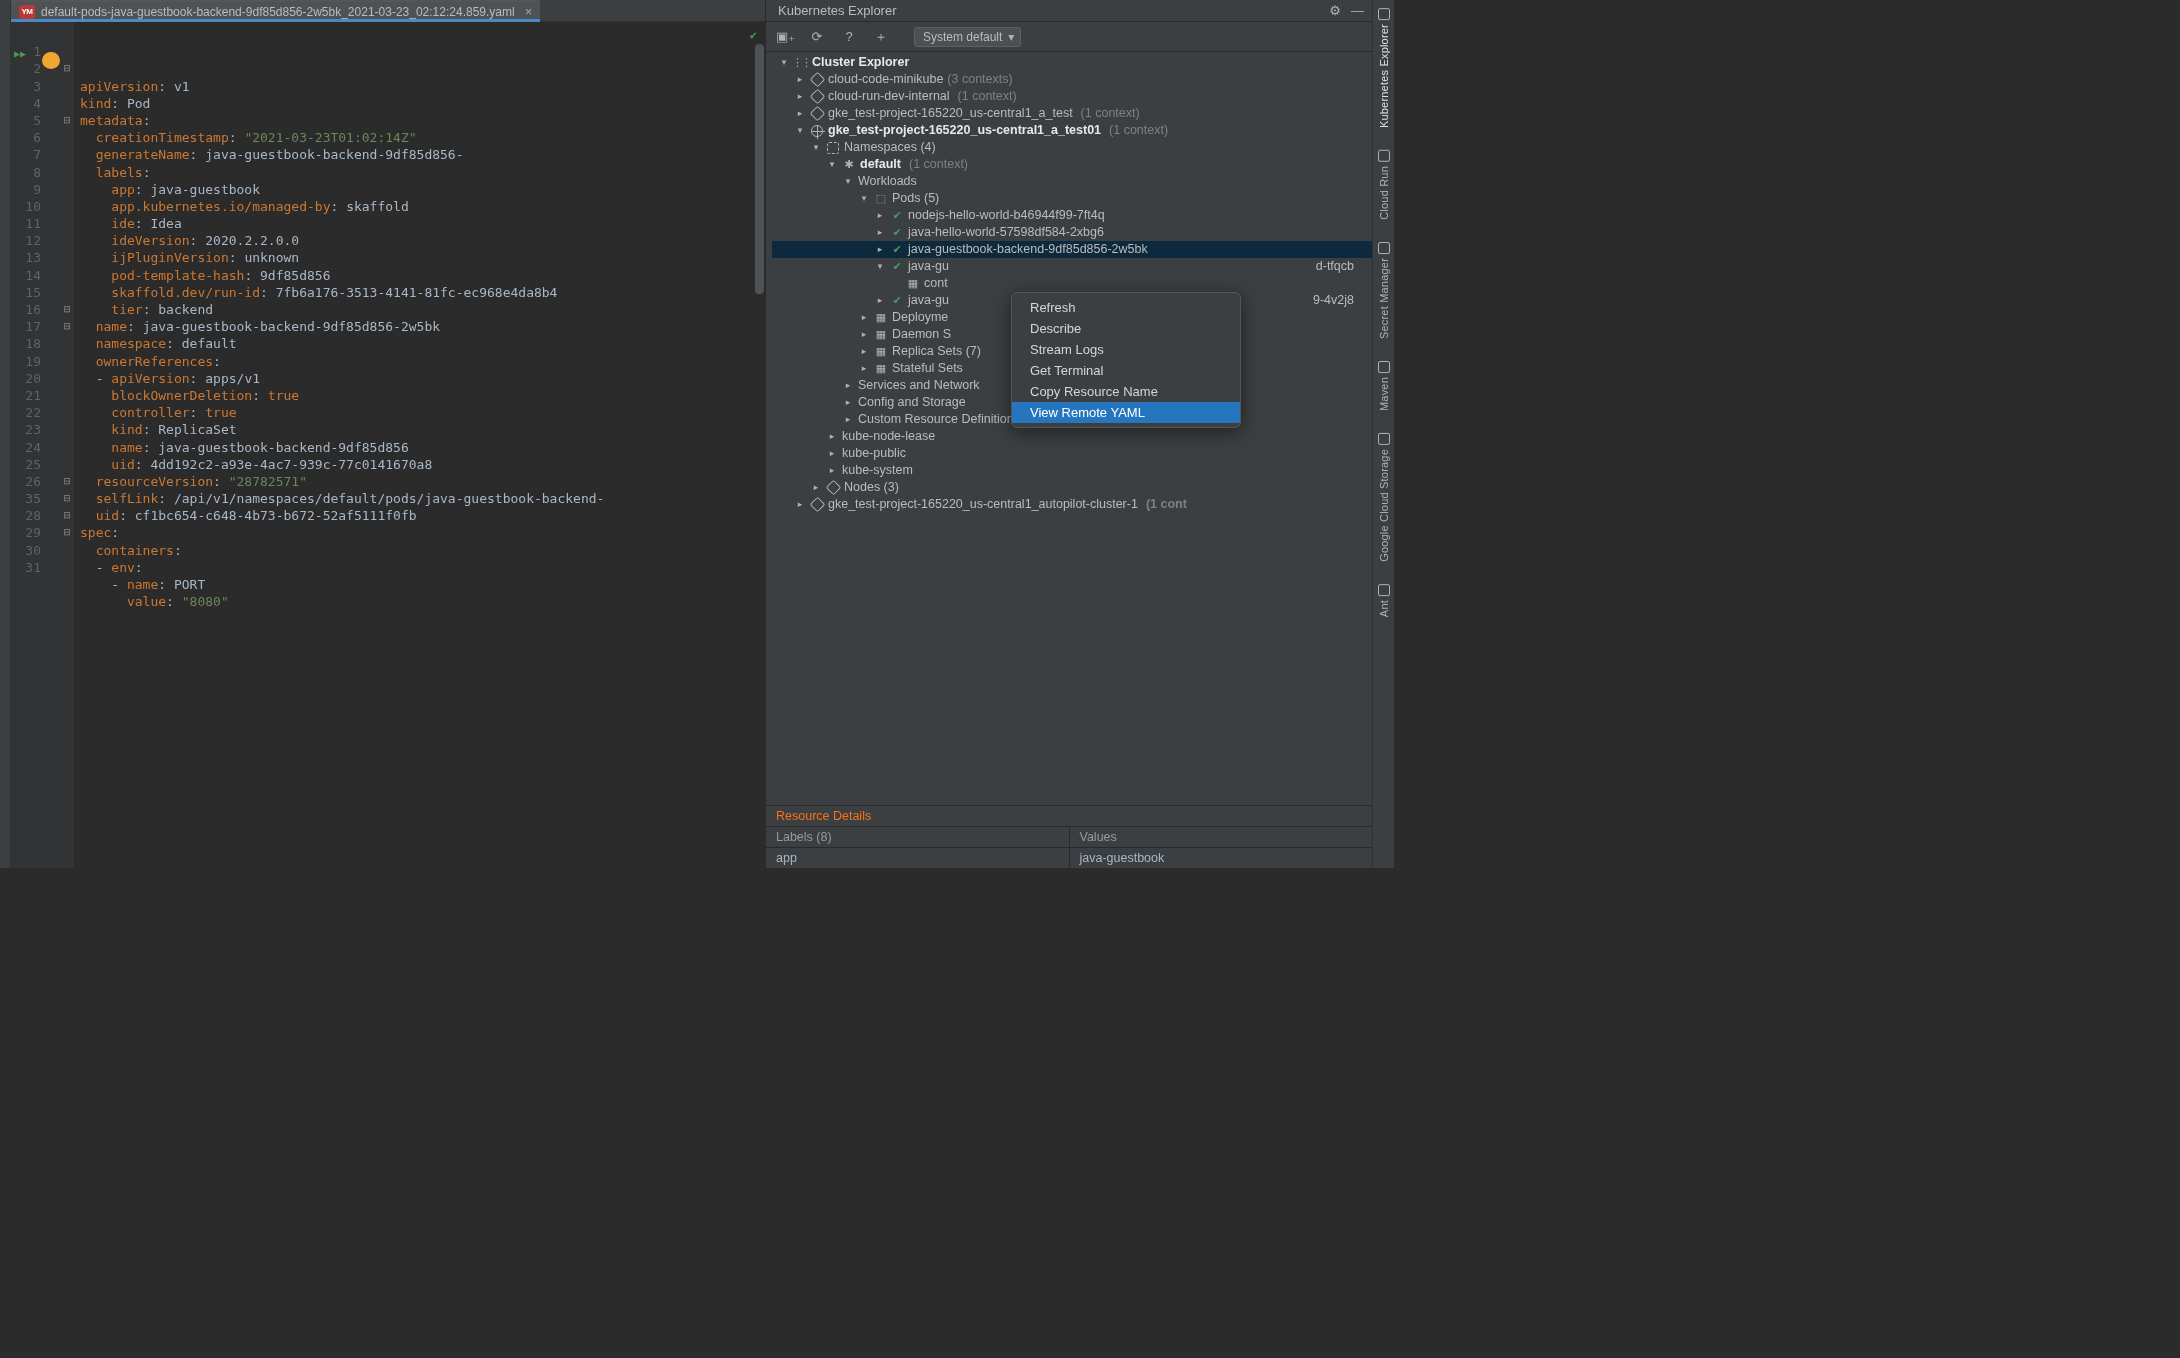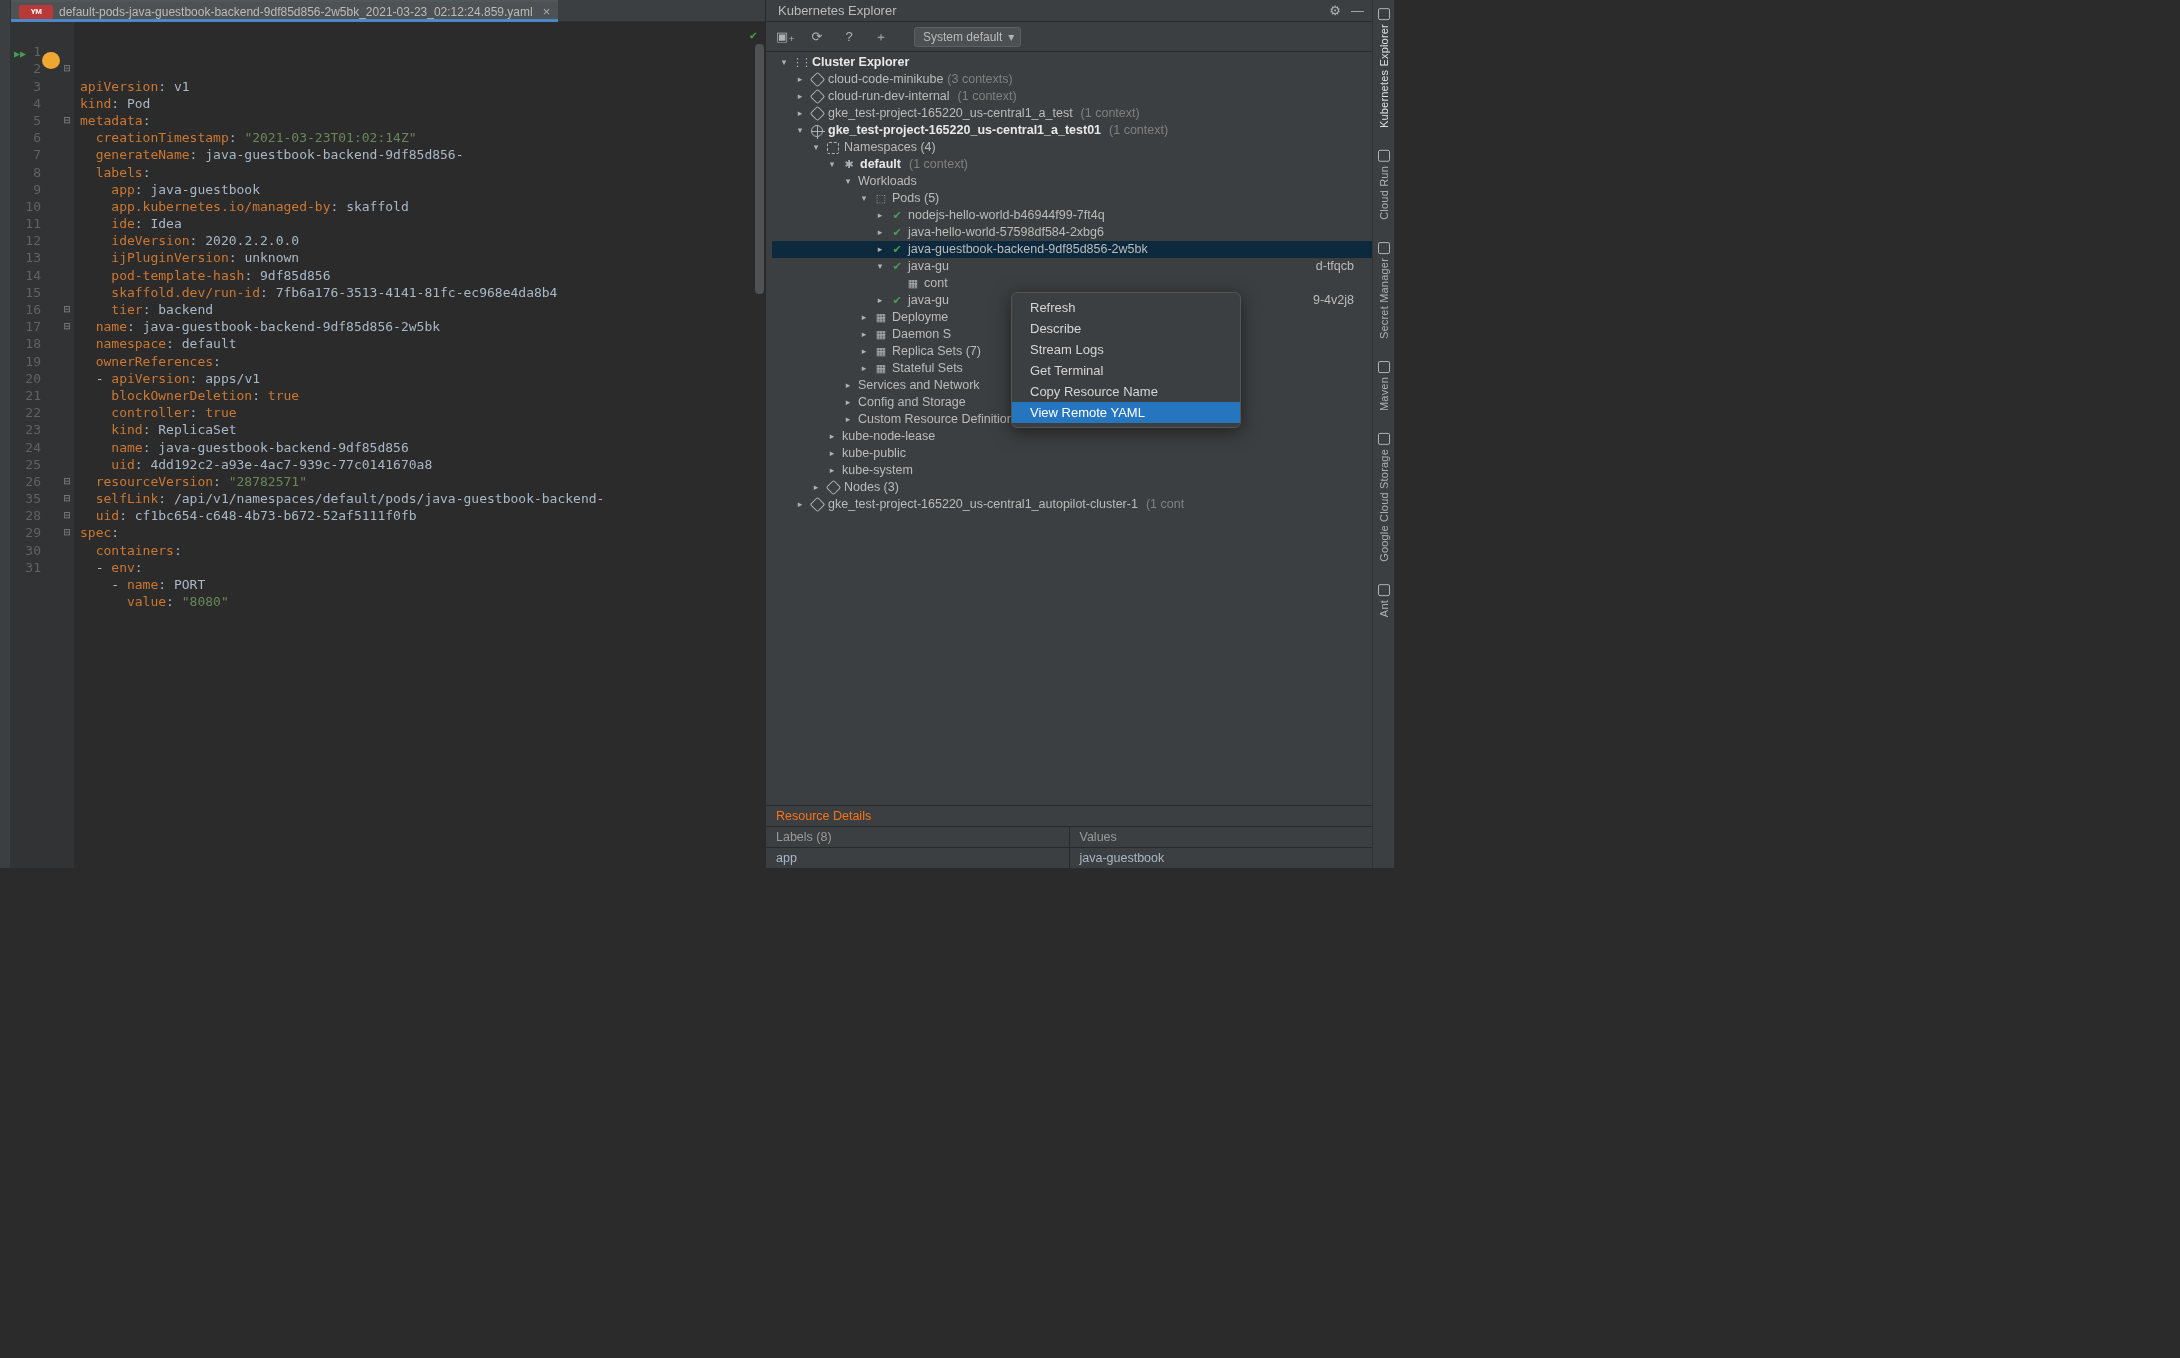--- a/index.html
+++ b/index.html
@@ -27,21 +27,21 @@
     padding:0 8px; height:100%;
     background:#515658;
     color:#bbbbbb;
     font-size:12px;
     border-top:2px solid #515658;
     position:relative;
   }
   .tab.active { background:#4e5254; }
   .tab .underline { position:absolute; left:0; right:0; bottom:-1px; height:3px; background:#4a88c7; }
   .tab-ico {
-    width:34px; height:14px; background:#b93838; border-radius:2px;
+    width:16px; height:14px; background:#b93838; border-radius:2px;
     display:flex; align-items:center; justify-content:center;
     color:#fff; font-size:8px; font-weight:bold; letter-spacing:-0.5px;
   }
   .tab-close { color:#aaa; font-size:13px; cursor:pointer; margin-left:4px; }
   .editor-body { flex:1; display:flex; position:relative; overflow:hidden; }
   .gutter {
     width:49px; background:#313335; color:#606366;
     padding-top:4px;
     font-family:Menlo,Consolas,monospace;
     font-size:13px;
@@ -417,21 +417,21 @@
             <span class="hex"></span>
           </span>
           <span>Nodes (3)</span>
         </div>
         <div class="tr" style="padding-left: 22px;">
           <span class="chev">▸</span>
           <span class="ico">
             <span class="hex"></span>
           </span>
           <span>gke_test-project-165220_us-central1_autopilot-cluster-1</span>
-          <span class="dim" style="margin-left: 4px;">(1 cont</span>
+          <span class="dim" style="margin-left: 4px; font-weight: bold;">(1 cont</span>
         </div>
         <div class="context-menu" id="ctxmenu">
           <div class="mi">Refresh</div>
           <div class="mi">Describe</div>
           <div class="mi">Stream Logs</div>
           <div class="mi">Get Terminal</div>
           <div class="mi">Copy Resource Name</div>
           <div class="mi sel">View Remote YAML</div>
         </div>
     </div>

